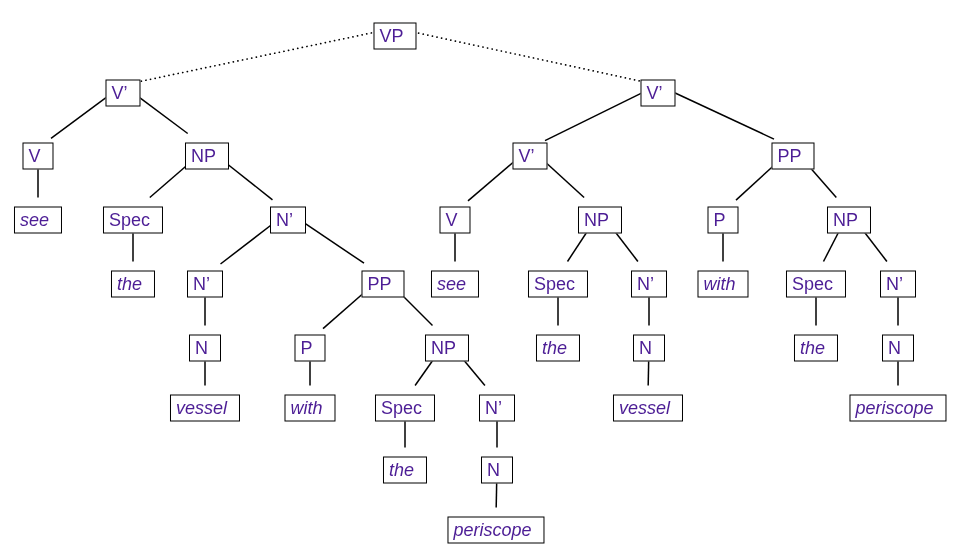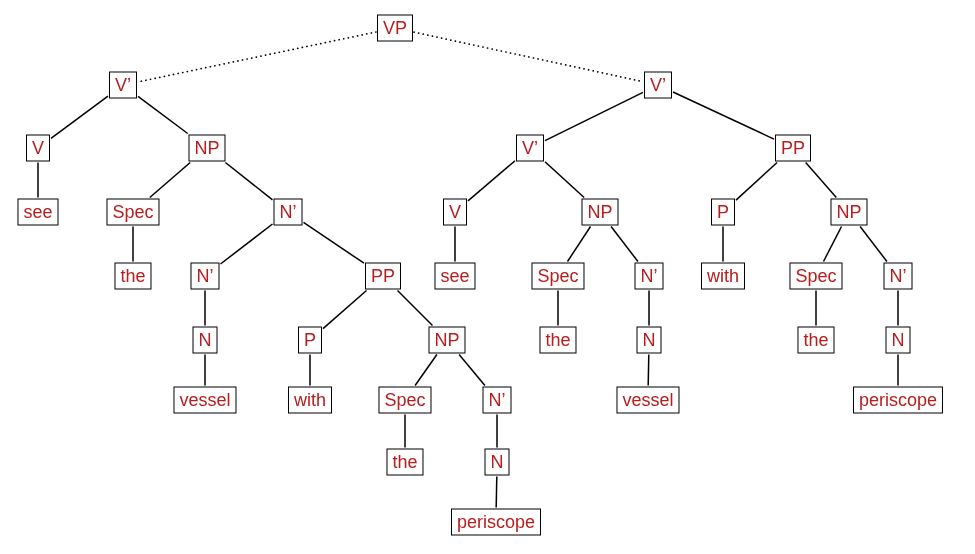--- a/index.html
+++ b/index.html
@@ -19,28 +19,30 @@
     position: absolute;
     left: 0; top: 0;
     width: 975px;
     height: 554px;
   }
   .node {
     position: absolute;
     transform: translate(-50%, -50%);
     background: #ffffff;
     border: 1.5px solid #000000;
-    padding: 1px 5px 2px 5px;
+    padding: 1px 12px 2px 5px;
     font-size: 18px;
     line-height: 22px;
-    color: #b91c1c;
+    color: #4c1d95;
     white-space: nowrap;
     text-align: center;
+    margin-top: 8px;
   }
   .node.italic {
+    font-style: italic;
   }
 </style>
 </head>
 <body>
 
 <div id="stage">
   <svg id="edges" xmlns="http://www.w3.org/2000/svg" width="975" height="554" viewBox="0 0 975 554">
       <line x1="376.0" y1="32.0" x2="138.0" y2="81.9" stroke="#000000" stroke-width="1.7" stroke-dasharray="0.1 4.6" stroke-linecap="round"></line>
       <line x1="414.0" y1="32.1" x2="643.0" y2="81.7" stroke="#000000" stroke-width="1.7" stroke-dasharray="0.1 4.6" stroke-linecap="round"></line>
       <line x1="108.0" y1="96.1" x2="51.0" y2="138.4" stroke="#000000" stroke-width="1.5"></line>

